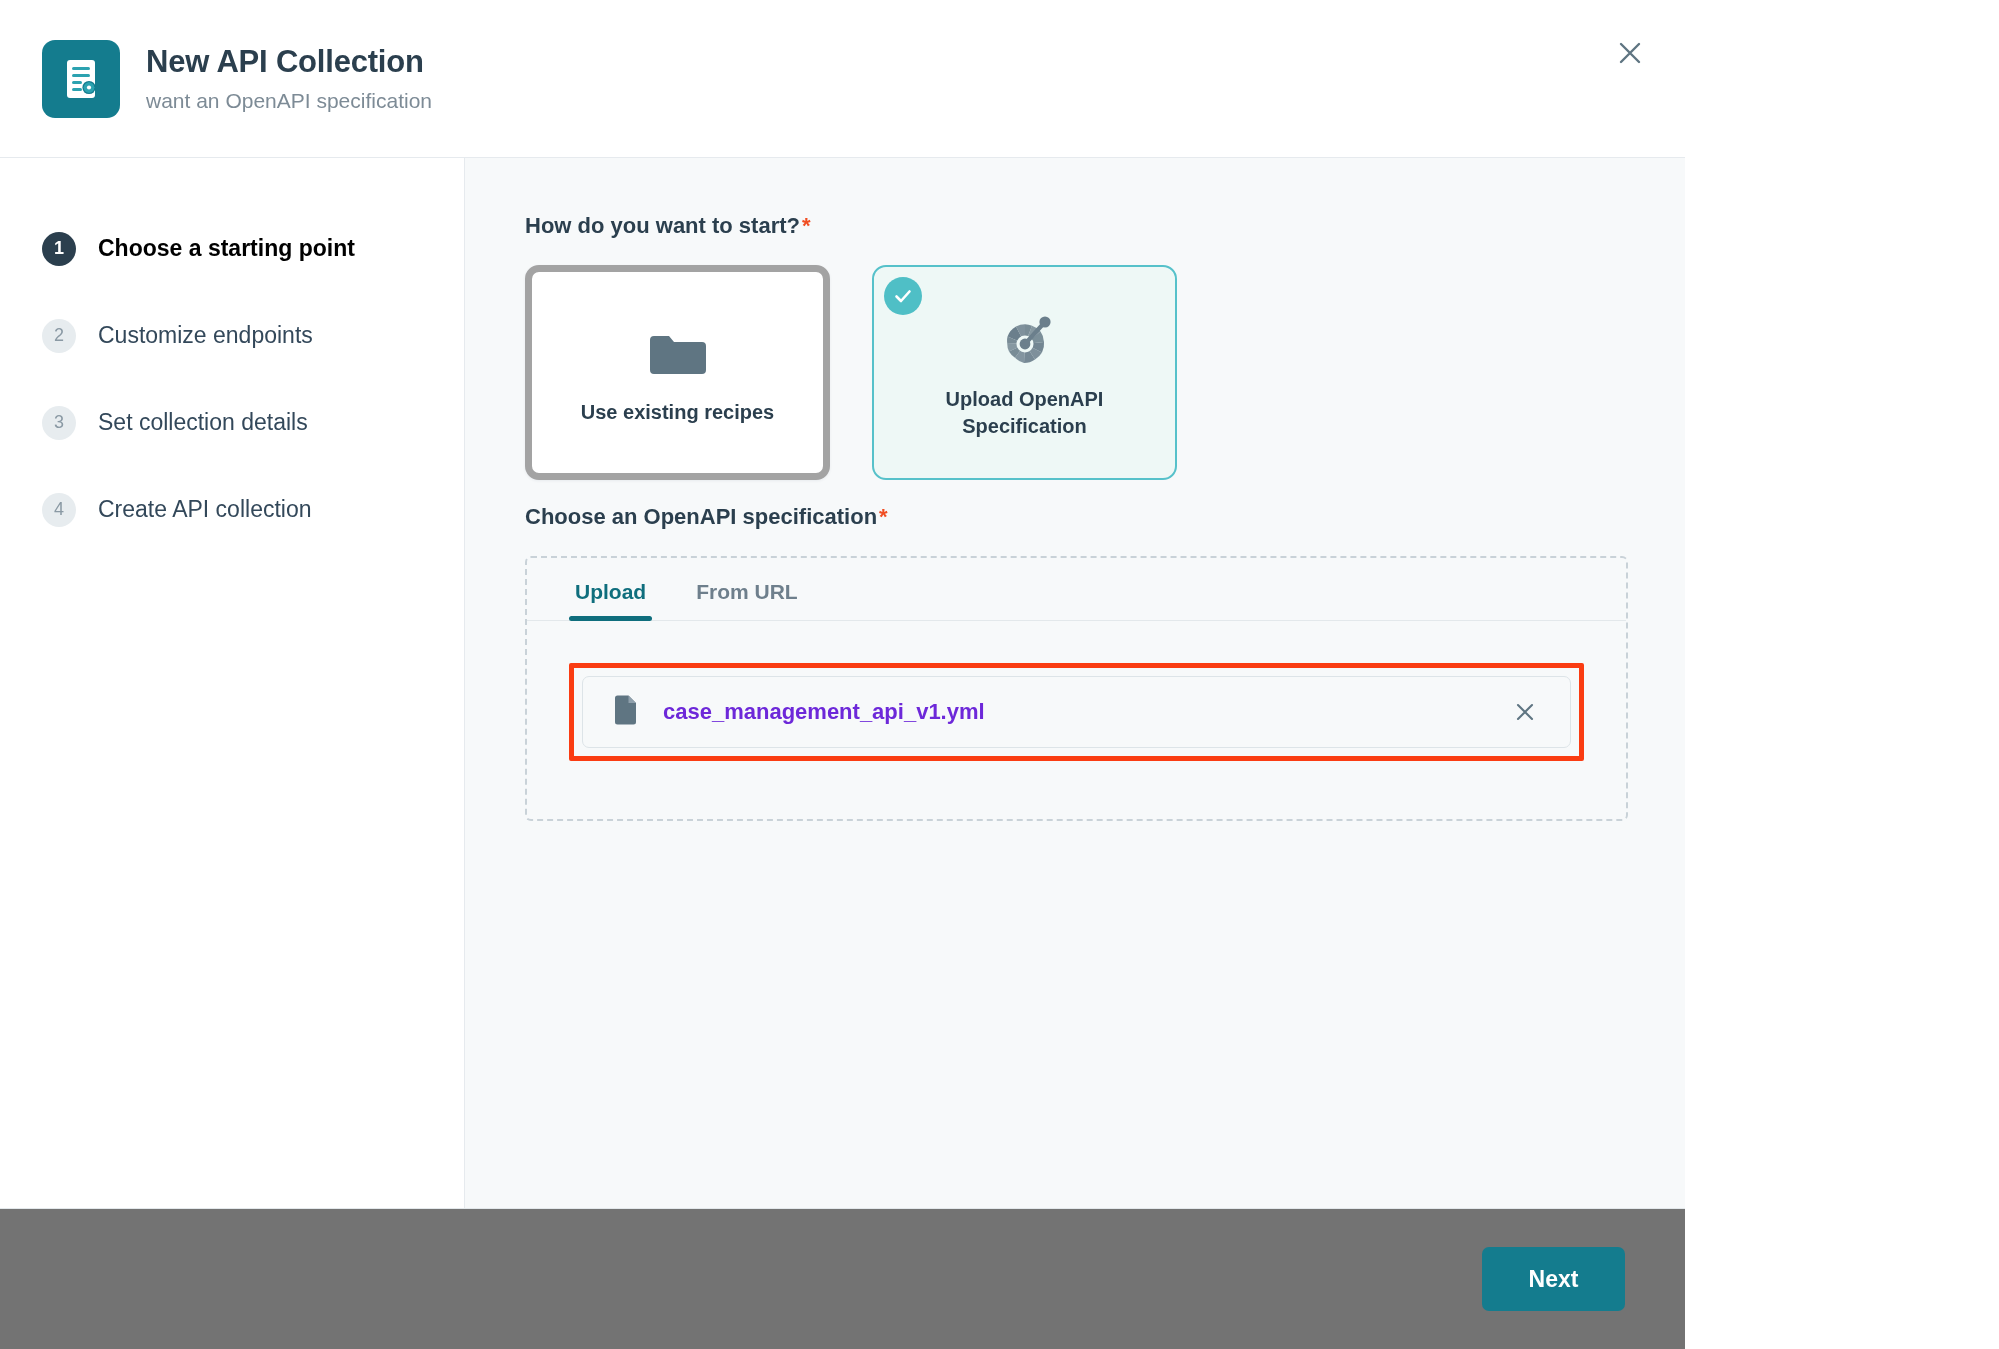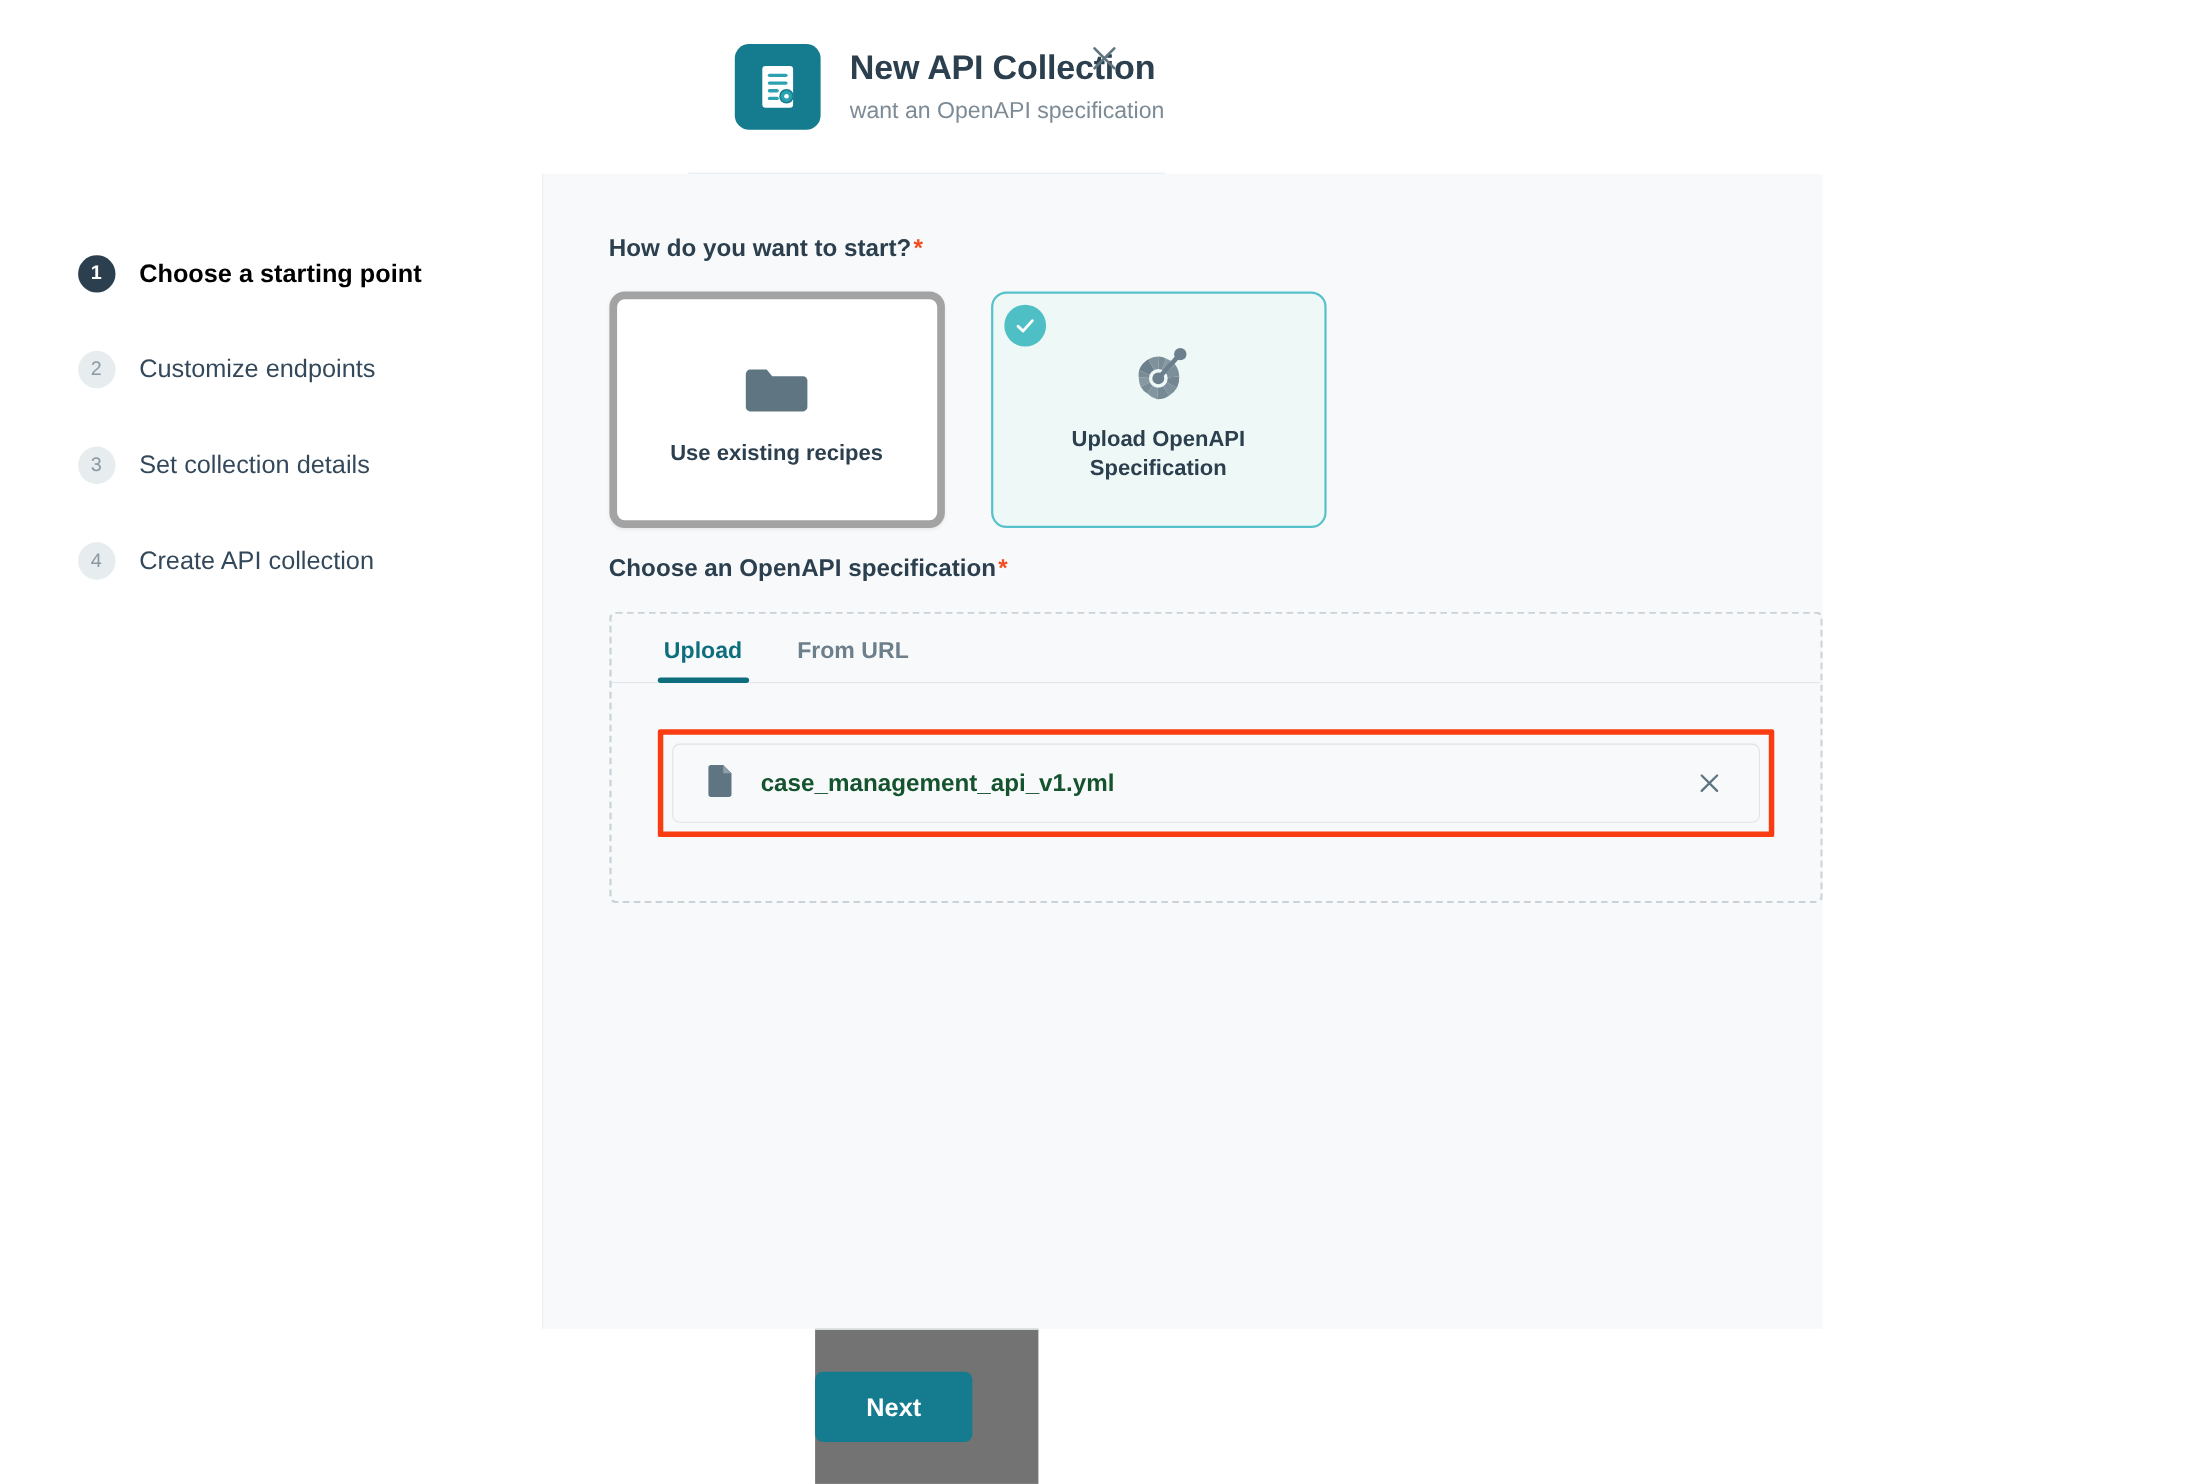--- a/index.html
+++ b/index.html
@@ -12,21 +12,20 @@
     background: #ffffff;
   }
 
   .dialog {
     position: relative;
     width: 1685px;
     height: 1349px;
     display: flex;
     flex-direction: column;
     background: #ffffff;
-    align-items: center;
   }
 
   
   .header {
     position: relative;
     height: 158px;
     flex: 0 0 158px;
     background: #ffffff;
     display: flex;
     align-items: center;
@@ -242,21 +241,21 @@
     background: #F7F9FA;
     border: 1px solid #DDE4E8;
     border-radius: 7px;
     display: flex;
     align-items: center;
     padding: 0 26px 0 30px;
   }
   .file-name {
     font-size: 22px;
     font-weight: bold;
-    color: #14532d;
+    color: #6d28d9;
     margin-left: 26px;
     flex: 1 1 auto;
   }
   .file-remove {
     width: 38px;
     height: 38px;
     display: flex;
     align-items: center;
     justify-content: center;
     cursor: pointer;

